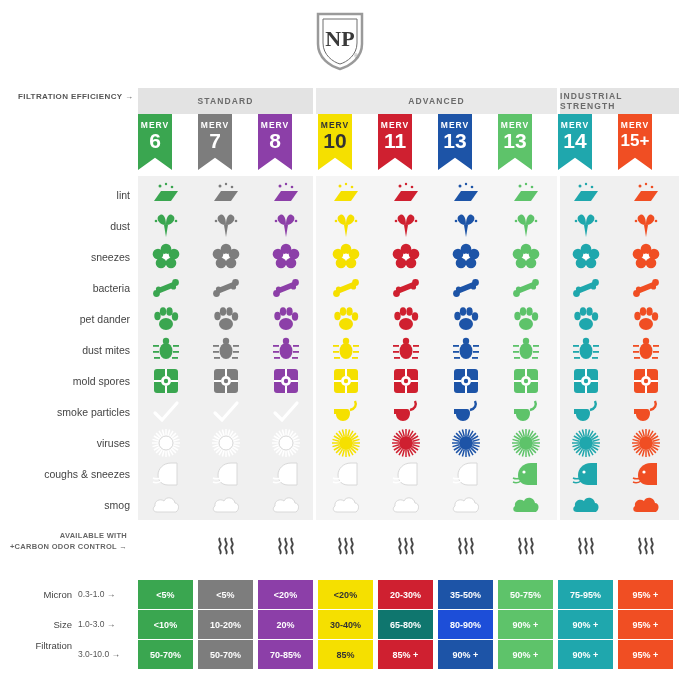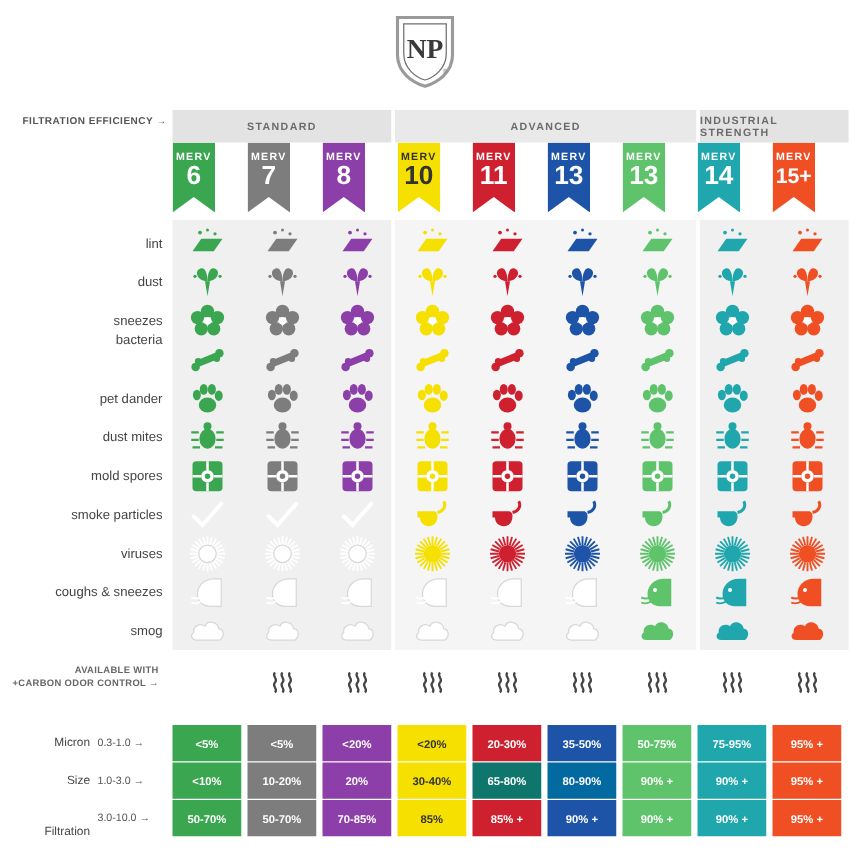--- a/index.html
+++ b/index.html
@@ -345,21 +345,21 @@
     <div class="cell" style="left: 618px; top: 66px;"><span class="icon"><svg width="30" height="30" viewBox="0 0 30 30">
           <g fill="#f04e23" stroke="none" stroke-width="1">
                <circle cx="15" cy="7" r="5.3"></circle>
             <circle cx="23" cy="12" r="5.3"></circle>
                <circle cx="20" cy="21" r="5.3"></circle>
             <circle cx="10" cy="21" r="5.3"></circle>
                <circle cx="7" cy="12" r="5.3"></circle>
           </g>
              <circle cx="15" cy="14.5" r="3" fill="#ffffff"></circle>
         </svg></span></div>
-    <div class="rowlabel" style="top: 90px;">bacteria</div>
+    <div class="rowlabel" style="top: 106px;">bacteria</div>
     <div class="cell" style="left: 138px; top: 97px;"><span class="icon"><svg width="30" height="30" viewBox="0 0 30 30">
           <g fill="#3aa650" stroke="none" stroke-width="1">
                <rect x="5" y="12" width="20" height="5.5" rx="2.7" transform="rotate(-22 15 15)"></rect>
                <circle cx="5.5" cy="20.5" r="3.4"></circle>
             <circle cx="24.5" cy="9.5" r="3.4"></circle>
                <circle cx="7.5" cy="16" r="2.6"></circle>
             <circle cx="22.5" cy="14" r="2.6"></circle>
           </g>
         </svg></span></div>
     <div class="cell" style="left: 198px; top: 97px;"><span class="icon"><svg width="30" height="30" viewBox="0 0 30 30">
@@ -1119,27 +1119,27 @@
       <div class="tcell" style="left: 618px; background: rgb(240, 78, 35);">95% +</div>
     </div>
     <div class="trow" style="top: 30px;">
       <div class="tlabel" style="top: 9px;">Size</div>
       <div class="trange" style="top: 9px;">1.0-3.0  →</div>
       <div class="tcell" style="left: 138px; background: rgb(58, 166, 80);">&lt;10%</div>
       <div class="tcell" style="left: 198px; background: rgb(125, 125, 125);">10-20%</div>
       <div class="tcell" style="left: 258px; background: rgb(140, 63, 168);">20%</div>
       <div class="tcell" style="left: 318px; background: rgb(245, 224, 0); color: rgb(51, 51, 51);">30-40%</div>
       <div class="tcell" style="left: 378px; background: #0f766e;">65-80%</div>
-      <div class="tcell" style="left: 438px; background: #0369a1;">80-90%</div>
+      <div class="tcell" style="left: 438px; background: #1d4ed8;">80-90%</div>
       <div class="tcell" style="left: 498px; background: rgb(94, 195, 106);">90% +</div>
       <div class="tcell" style="left: 558px; background: rgb(31, 167, 173);">90% +</div>
       <div class="tcell" style="left: 618px; background: rgb(240, 78, 35);">95% +</div>
     </div>
     <div class="trow" style="top: 60px;">
-      <div class="tlabel" style="top: 20px;">Filtration</div>
+      <div class="tlabel" style="top: 0;">Filtration</div>
       <div class="trange" style="top: 9px;">3.0-10.0  →</div>
       <div class="tcell" style="left: 138px; background: rgb(58, 166, 80);">50-70%</div>
       <div class="tcell" style="left: 198px; background: rgb(125, 125, 125);">50-70%</div>
       <div class="tcell" style="left: 258px; background: rgb(140, 63, 168); text-align: right;">70-85%</div>
       <div class="tcell" style="left: 318px; background: rgb(245, 224, 0); color: rgb(51, 51, 51);">85%</div>
       <div class="tcell" style="left: 378px; background: rgb(207, 32, 48);">85% +</div>
       <div class="tcell" style="left: 438px; background: rgb(29, 84, 167);">90% +</div>
       <div class="tcell" style="left: 498px; background: rgb(94, 195, 106);">90% +</div>
       <div class="tcell" style="left: 558px; background: rgb(31, 167, 173);">90% +</div>
       <div class="tcell" style="left: 618px; background: rgb(240, 78, 35);">95% +</div>

